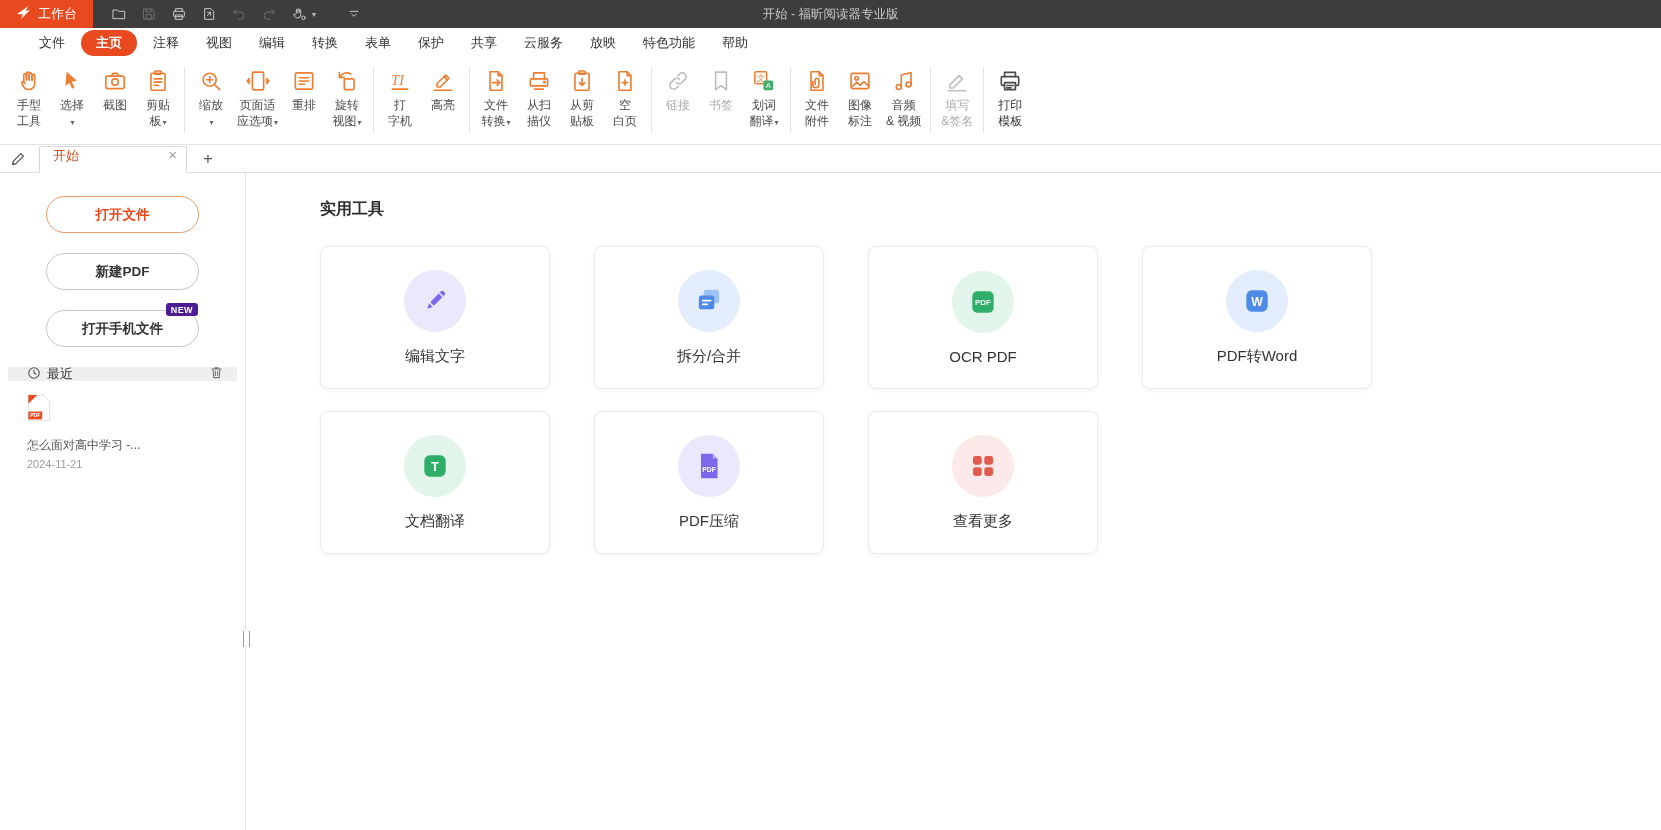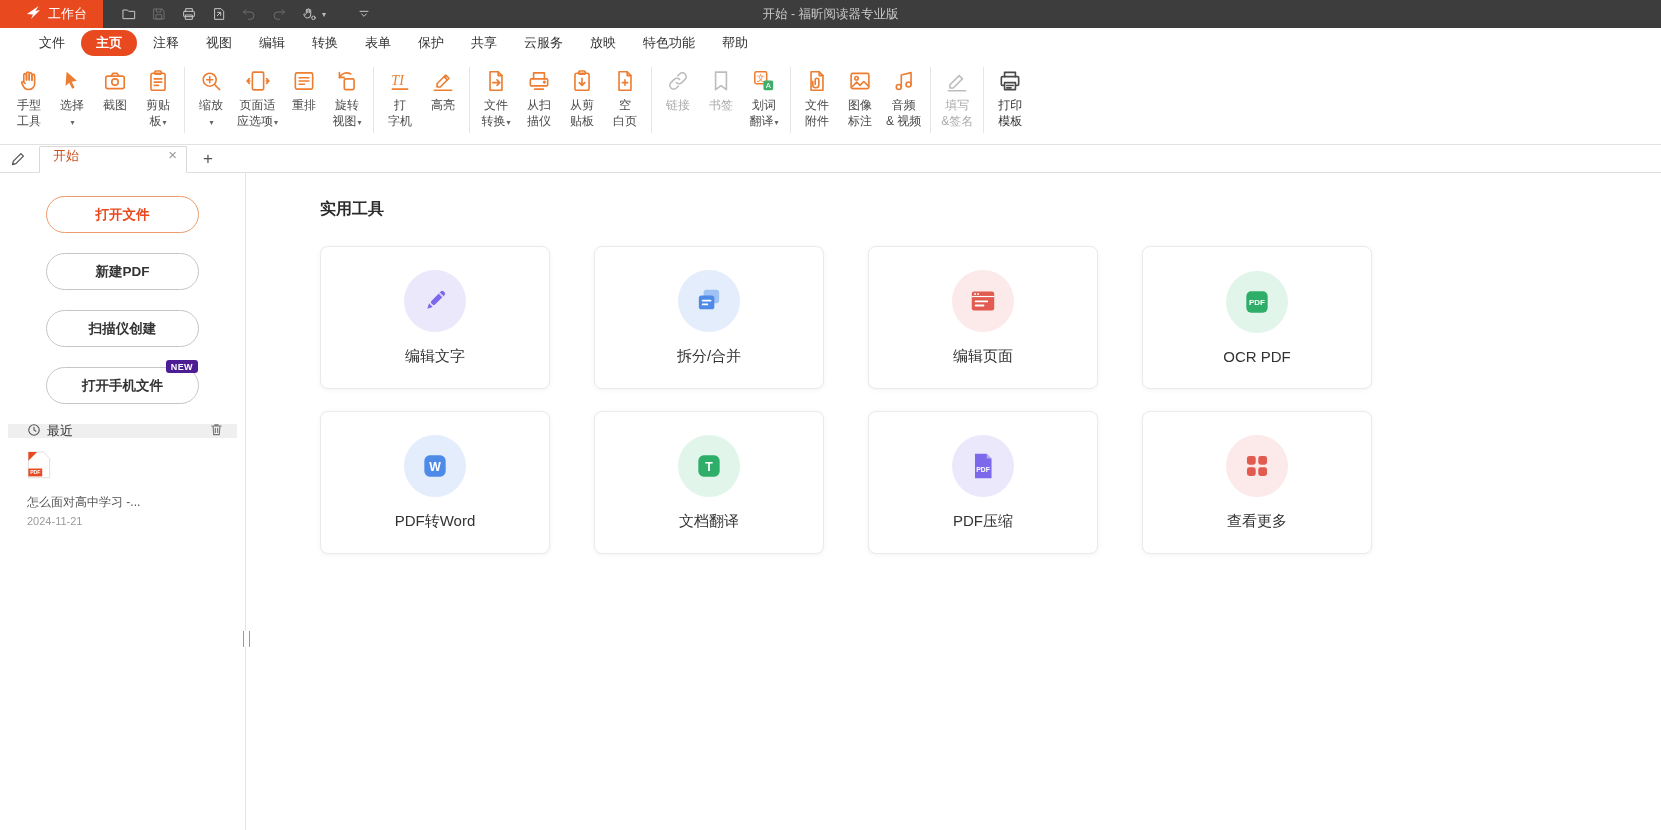--- a/index.html
+++ b/index.html
@@ -4,21 +4,21 @@
 <style>
   * { margin:0; padding:0; box-sizing:border-box; }
   html,body { background:#888; }
   .window {
     width:1661px; height:830px; background:#fff; position:relative;
     font-family:"Liberation Sans","DejaVu Sans",sans-serif; overflow:hidden;
     display:flex; flex-direction:column;
   }
   
   .titlebar { height:28px; background:#3D3D3D; display:flex; align-items:center; position:relative; flex:0 0 auto; }
-  .ws-btn { height:28px; background:#E8491F; color:#fff; display:flex; align-items:center; gap:7px; padding:0 16px 0 26px; font-size:13px; cursor:default; }
+  .ws-btn { height:28px; background:#E8491F; color:#fff; display:flex; align-items:center; gap:7px; padding:0 16px 0 16px; font-size:13px; cursor:default; }
   .qa-icons { display:flex; align-items:center; gap:3px; margin-left:12px; }
   .qa-icon { width:27px; height:24px; display:flex; align-items:center; justify-content:center; }
   .qa-caret { color:#BDBDBD; font-size:8px; margin-left:-3px; }
   .win-title { position:absolute; left:50%; top:0; transform:translateX(-50%); height:28px; display:flex; align-items:center; color:#C9C9C9; font-size:12.5px; }
   
   .menubar { height:30px; display:flex; align-items:center; padding-left:26px; gap:1px; background:#fff; flex:0 0 auto; }
   .menu-item { font-size:13px; color:#333; padding:4px 13px; cursor:default; }
   .menu-item.active { background:#E8491F; color:#fff; border-radius:13px; padding:4px 15px; font-weight:bold; margin:0 2px; }
   
   .ribbon { height:87px; border-bottom:1px solid #E2E2E2; display:flex; align-items:flex-start; padding:8px 4px 0 4px; background:#fff; flex:0 0 auto; }
@@ -475,23 +475,20 @@
   <div class="appbody">
     <aside class="sidebar">
       <div id="sideButtons">
           <div class="side-btn primary">
             <span>打开文件</span>
           </div>
           <div class="side-btn">
             <span>新建PDF</span>
           </div>
           <div class="side-btn">
-            <span>扫描仪创建</span>
-          </div>
-          <div class="side-btn">
             <span>打开手机文件</span>
             <span class="badge">NEW</span>
           </div>
         </div>
       <div class="recent-bar">
         <span id="clockIcon"><svg viewBox="0 0 16 16" width="14" height="14">
               <g fill="none" stroke="#555" stroke-width="1.3" stroke-linecap="round">
                 <circle cx="8" cy="8" r="6"></circle>
                 <path d="M8 4.8V8l2.2 1.4"></path>
               </g>
@@ -540,32 +537,20 @@
             <div class="card-circle" style="background: rgb(227, 237, 252);">
               <svg viewBox="0 0 30 30" width="32" height="32">
                 <rect x="10" y="4.5" width="14.5" height="12.5" rx="2.5" fill="#4E8BE8" opacity=".45"></rect>
                 <rect x="5.5" y="9.8" width="14.5" height="13" rx="2.5" fill="#4E8BE8"></rect>
                 <path d="M9 14.6h7.5M9 18.2h4.5" stroke="#fff" stroke-width="1.6" stroke-linecap="round"></path>
               </svg>
             </div>
             <div class="card-label">拆分/合并</div>
           </div>
           <div class="card">
-            <div class="card-circle" style="background: rgb(252, 233, 233);">
-              <svg viewBox="0 0 30 30" width="32" height="32">
-                <rect x="4.5" y="6" width="21" height="18" rx="2.2" fill="#E25B50"></rect>
-                <path d="M4.5 10.8h21" stroke="#fff" stroke-width="1.1"></path>
-                <circle cx="7.6" cy="8.4" r=".9" fill="#fff"></circle>
-                <circle cx="10.4" cy="8.4" r=".9" fill="#fff"></circle>
-                <path d="M8 15.4h11M8 19.2h7.5" stroke="#fff" stroke-width="1.7" stroke-linecap="round"></path>
-              </svg>
-            </div>
-            <div class="card-label">编辑页面</div>
-          </div>
-          <div class="card">
             <div class="card-circle" style="background: rgb(226, 245, 235);">
               <svg viewBox="0 0 30 30" width="32" height="32">
                 <rect x="5" y="5" width="20" height="20" rx="4.5" fill="#2EAE68"></rect>
                 <text x="15" y="17.8" text-anchor="middle" font-size="7.5" font-weight="bold" fill="#fff" font-family="Liberation Sans,sans-serif">PDF</text>
               </svg>
             </div>
             <div class="card-label">OCR PDF</div>
           </div>
           <div class="card">
             <div class="card-circle" style="background: rgb(227, 237, 252);">

